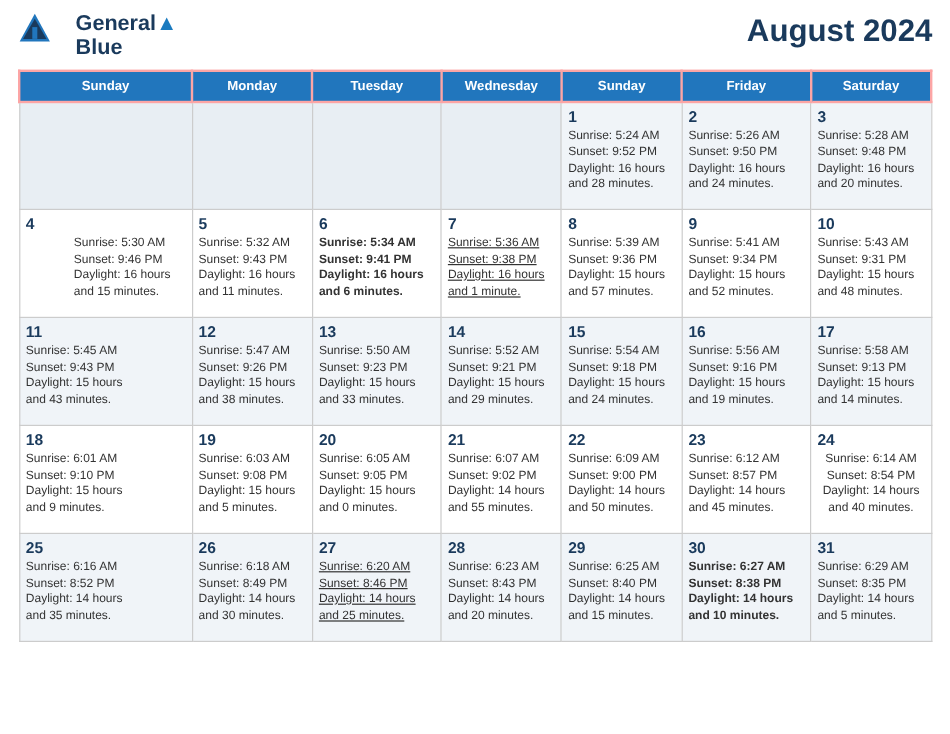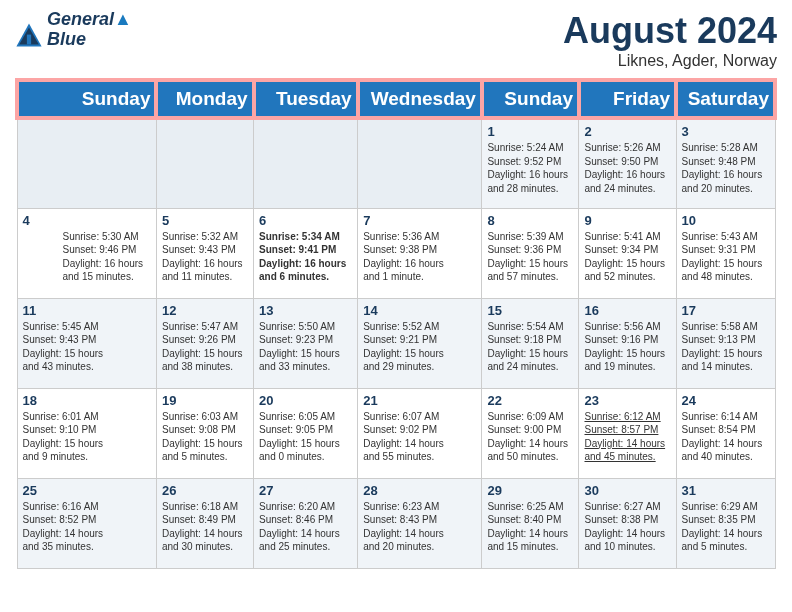--- a/index.html
+++ b/index.html
@@ -11,64 +11,63 @@
       padding: 10px 15px;
     }
     .header {
       display: flex;
       justify-content: space-between;
       align-items: flex-start;
       margin-bottom: 8px;
     }
     .logo {
       display: flex;
-      align-items: flex-end;
-      gap: 4px;
-      font-style: italic;
+      align-items: flex-start;
+      gap: 20px;
     }
     .logo-text {
       font-size: 18px;
       font-weight: bold;
       color: #1a3a5c;
       line-height: 1.1;
     }
     .logo-text span {
       color: #1a7abf;
     }
     .logo-icon {
       width: 28px;
       height: 28px;
     }
     .title-block {
       text-align: right;
     }
     .main-title {
-      font-size: 36px;
+      font-size: 26px;
       font-weight: bold;
       color: #1a3a5c;
     }
     .subtitle {
       font-size: 16px;
       color: #333;
     }
     table {
       width: 100%;
       border-collapse: collapse;
       font-size: 11px;
     }
     thead tr {
       background-color: #2176bd;
       color: #fff;
     }
     thead th {
       padding: 6px 4px;
-      text-align: right;
-      font-size: 19px;
+      text-align: center;
+      font-size: 11px;
       font-weight: bold;
-      border: 4px solid #fca5a5;
+      border: 2px solid #fca5a5;
     }
     tbody tr {
       vertical-align: top;
     }
     tbody td {
       border: 1px solid #ccc;
       padding: 4px 5px;
       vertical-align: top;
       min-height: 80px;
       height: 90px;
@@ -105,21 +104,20 @@
       <polygon points="20,8 34,32 6,32" fill="#1a3a5c"></polygon>
       <rect x="17" y="18" width="6" height="14" fill="#2176bd"></rect>
     </svg>
     <div class="logo-text">
       <div>General<span>▲</span></div>
       <div>Blue</div>
     </div>
   </div>
   <div class="title-block">
     <div class="main-title">August 2024</div>
-    <div class="subtitle">Liknes, Agder, Norway</div>
   </div>
 </div>
 
 <table>
   <thead>
     <tr>
     <th>Sunday</th>
         <th>Monday</th>
         <th>Tuesday</th>
         <th>Wednesday</th>
@@ -173,21 +171,21 @@
         </td>
         <td>
           <span class="day-number">6</span>
           <div class="day-info" style="white-space: pre-line; font-weight: bold;">Sunrise: 5:34 AM
 Sunset: 9:41 PM
 Daylight: 16 hours
 and 6 minutes.</div>
         </td>
         <td>
           <span class="day-number">7</span>
-          <div class="day-info" style="white-space: pre-line;">Sunrise: 5:36 AM
+          <div class="day-info" style="white-space: pre-line; text-decoration: underline;">Sunrise: 5:36 AM
 Sunset: 9:38 PM
 Daylight: 16 hours
 and 1 minute.</div>
         </td>
         <td>
           <span class="day-number">8</span>
           <div class="day-info" style="white-space: pre-line;">Sunrise: 5:39 AM
 Sunset: 9:36 PM
 Daylight: 15 hours
 and 57 minutes.</div>
@@ -289,28 +287,28 @@
         </td>
         <td>
           <span class="day-number">22</span>
           <div class="day-info" style="white-space: pre-line;">Sunrise: 6:09 AM
 Sunset: 9:00 PM
 Daylight: 14 hours
 and 50 minutes.</div>
         </td>
         <td>
           <span class="day-number">23</span>
-          <div class="day-info" style="white-space: pre-line; text-decoration: underline;">Sunrise: 6:12 AM
+          <div class="day-info" style="white-space: pre-line;">Sunrise: 6:12 AM
 Sunset: 8:57 PM
 Daylight: 14 hours
 and 45 minutes.</div>
         </td>
         <td>
           <span class="day-number">24</span>
-          <div class="day-info" style="white-space: pre-line;">Sunrise: 6:14 AM
+          <div class="day-info" style="white-space: pre-line; text-align: center;">Sunrise: 6:14 AM
 Sunset: 8:54 PM
 Daylight: 14 hours
 and 40 minutes.</div>
         </td>
       </tr>
       <tr>
         <td>
           <span class="day-number">25</span>
           <div class="day-info" style="white-space: pre-line;">Sunrise: 6:16 AM
 Sunset: 8:52 PM
@@ -319,42 +317,42 @@
         </td>
         <td>
           <span class="day-number">26</span>
           <div class="day-info" style="white-space: pre-line;">Sunrise: 6:18 AM
 Sunset: 8:49 PM
 Daylight: 14 hours
 and 30 minutes.</div>
         </td>
         <td>
           <span class="day-number">27</span>
-          <div class="day-info" style="white-space: pre-line;">Sunrise: 6:20 AM
+          <div class="day-info" style="white-space: pre-line; text-decoration: underline;">Sunrise: 6:20 AM
 Sunset: 8:46 PM
 Daylight: 14 hours
 and 25 minutes.</div>
         </td>
         <td>
           <span class="day-number">28</span>
           <div class="day-info" style="white-space: pre-line;">Sunrise: 6:23 AM
 Sunset: 8:43 PM
 Daylight: 14 hours
 and 20 minutes.</div>
         </td>
         <td>
           <span class="day-number">29</span>
           <div class="day-info" style="white-space: pre-line;">Sunrise: 6:25 AM
 Sunset: 8:40 PM
 Daylight: 14 hours
 and 15 minutes.</div>
         </td>
         <td>
           <span class="day-number">30</span>
-          <div class="day-info" style="white-space: pre-line;">Sunrise: 6:27 AM
+          <div class="day-info" style="white-space: pre-line; font-weight: bold;">Sunrise: 6:27 AM
 Sunset: 8:38 PM
 Daylight: 14 hours
 and 10 minutes.</div>
         </td>
         <td>
           <span class="day-number">31</span>
           <div class="day-info" style="white-space: pre-line;">Sunrise: 6:29 AM
 Sunset: 8:35 PM
 Daylight: 14 hours
 and 5 minutes.</div>

